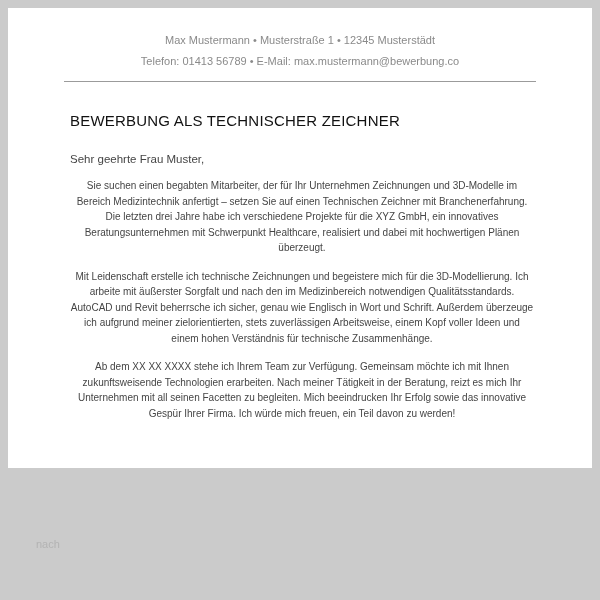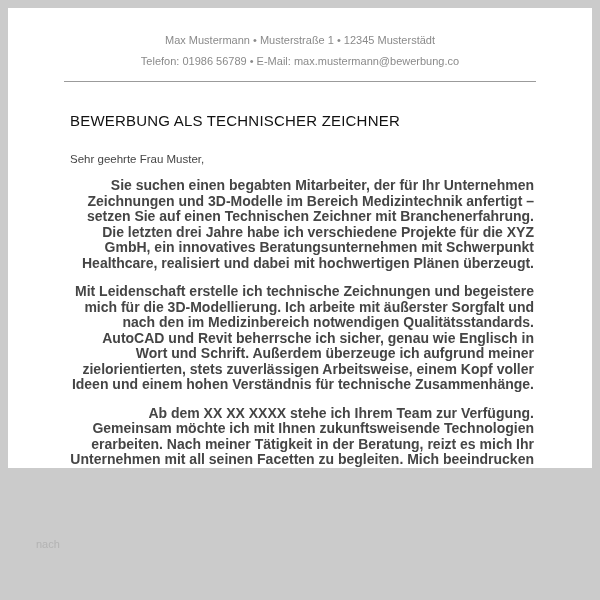--- a/index.html
+++ b/index.html
@@ -59,43 +59,42 @@
     color: #111111;
     letter-spacing: 0.2px;
   }
   .salutation {
     margin: 24px 0 0 0;
     font-size: 11.5px;
     color: #454545;
   }
   .body-paragraph {
     margin: 13px 0 0 0;
-    font-size: 14px;
+    font-size: 10px;
     line-height: 15.5px;
     color: #454545;
-    text-align: right;
-    font-weight: bold;
+    text-align: center;
   }
   .watermark {
     position: absolute;
     left: 36px;
     top: 538px;
     font-size: 11px;
     color: #b3b3b3;
   }
 </style>
 </head>
 <body>
 
 <div class="canvas">
   <div class="page">
 
     <div class="header">
       <div>Max Mustermann • Musterstraße 1 • 12345 Musterstädt</div>
-      <div>Telefon: 01986 56789 • E-Mail: max.mustermann@bewerbung.co</div>
+      <div>Telefon: 01413 56789 • E-Mail: max.mustermann@bewerbung.co</div>
     </div>
 
     <hr class="rule">
 
     <div class="content">
 
 
 
       <h1 class="subject">BEWERBUNG ALS TECHNISCHER ZEICHNER</h1>
 

